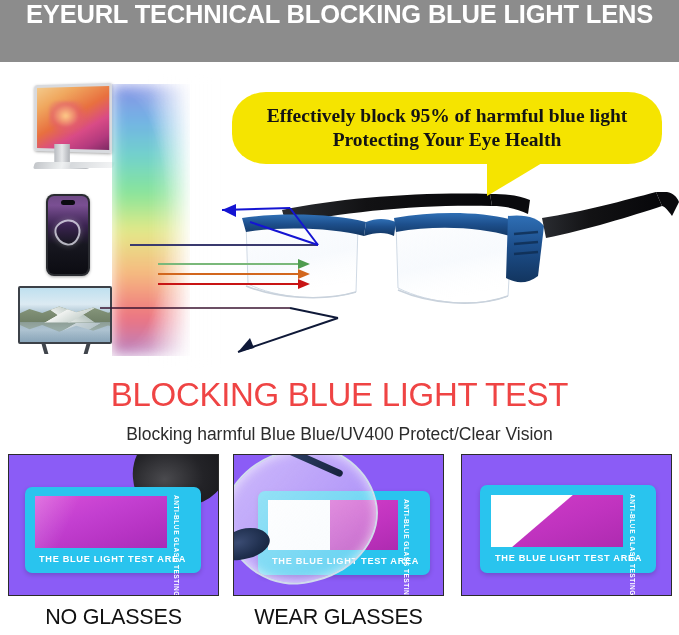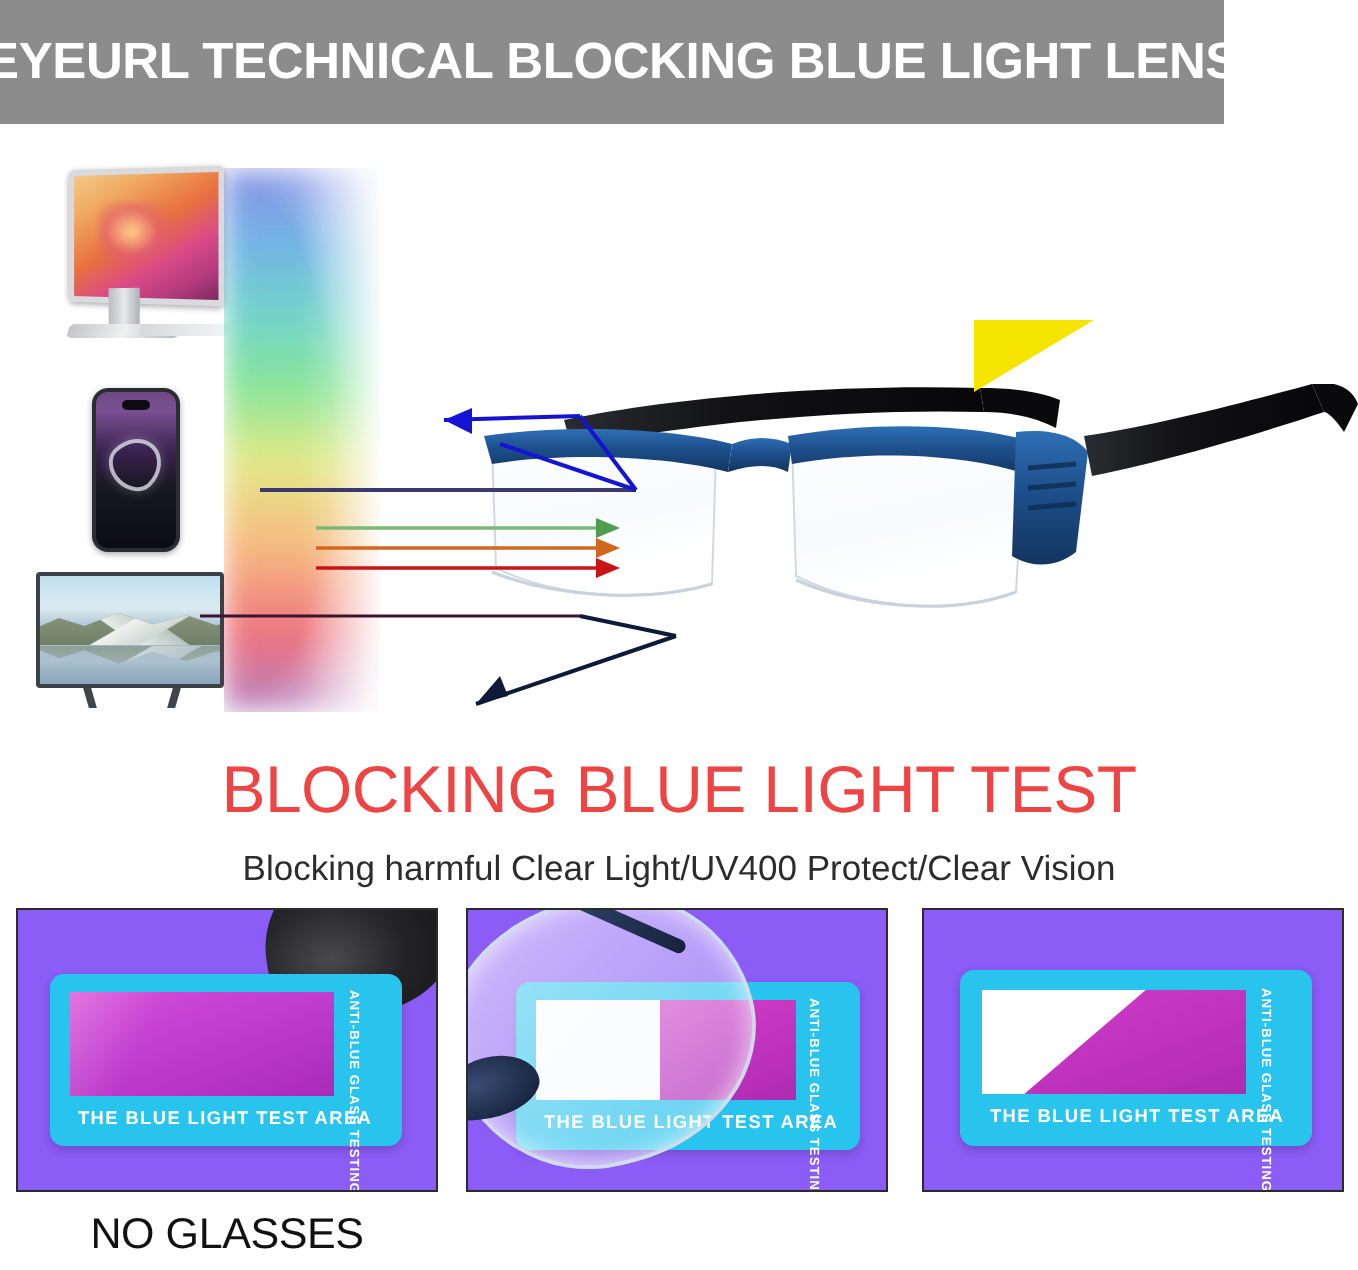--- a/index.html
+++ b/index.html
@@ -13,24 +13,23 @@
     position: relative;
     overflow: hidden;
     font-family: "Liberation Sans", sans-serif;
     -webkit-font-smoothing: antialiased;
   }
 
   
   .header-bar {
     position: absolute;
     left: 0; top: 0;
-    width: 612px; height: 62px;
+    width: 679px; height: 62px;
     background: #8c8c8c;
     display: flex;
-    align-items: center;
     justify-content: center;
   }
   .header-title {
     color: #ffffff;
     font-size: 25.5px;
     font-weight: bold;
     letter-spacing: -0.2px;
     white-space: nowrap;
     font-family: "Liberation Sans", sans-serif;
   }
@@ -459,27 +458,31 @@
     </g>
 
     <g>
       <line x1="100" y1="246" x2="290" y2="246" stroke="#3a1430" stroke-width="1.6"></line>
       <line x1="290" y1="246" x2="338" y2="256" stroke="#0f1938" stroke-width="2"></line>
       <line x1="338" y1="256" x2="238" y2="290" stroke="#0f1938" stroke-width="2"></line>
       <polygon points="238,290 254,286 250,276" fill="#0f1938"></polygon>
     </g>
   </svg>
 
+  <div class="bubble">
+    <div class="bubble-line">Effectively block 95% of harmful blue light</div>
+    <div class="bubble-line">Protecting Your Eye Health</div>
+  </div>
   <div class="bubble-tail2"></div>
 
 </div>
 
 <div class="mid">
   <h2 class="mid-title">BLOCKING BLUE LIGHT TEST</h2>
-  <p class="mid-sub">Blocking harmful Clear Light/UV400 Protect/Clear Vision</p>
+  <p class="mid-sub">Blocking harmful Blue Blue/UV400 Protect/Clear Vision</p>
 </div>
 
 <div class="panels">
 
   <div class="panel panel-1">
     <div class="panel-photo">
       <div class="blob-dark"></div>
       <div class="card" style="left:16px; top:32px; width:176px; height:86px;">
         <div class="card-window" style="left:10px; top:9px; width:132px; height:52px;">
           <div class="purple-full"></div>
@@ -497,20 +500,21 @@
         <div class="card-window" style="left:10px; top:9px; width:130px; height:50px;">
           <div class="purple-right"></div>
         </div>
         <div class="card-caption" style="left:14px; top:65px;">THE BLUE LIGHT TEST AREA</div>
         <div class="card-side" style="left:152px; top:8px;">ANTI-BLUE GLASS TESTING</div>
       </div>
       <div class="lens-overlay"></div>
       <div class="temple-arm"></div>
       <div class="temple-tip"></div>
     </div>
+    <div class="panel-label">WEAR GLASSES</div>
   </div>
 
   <div class="panel panel-3">
     <div class="panel-photo">
       <div class="card" style="left:18px; top:30px; width:176px; height:88px;">
         <div class="card-window" style="left:11px; top:10px; width:132px; height:52px;">
           <div class="purple-diag"></div>
         </div>
         <div class="card-caption" style="left:15px; top:68px;">THE BLUE LIGHT TEST AREA</div>
         <div class="card-side" style="left:156px; top:9px;">ANTI-BLUE GLASS TESTING</div>

